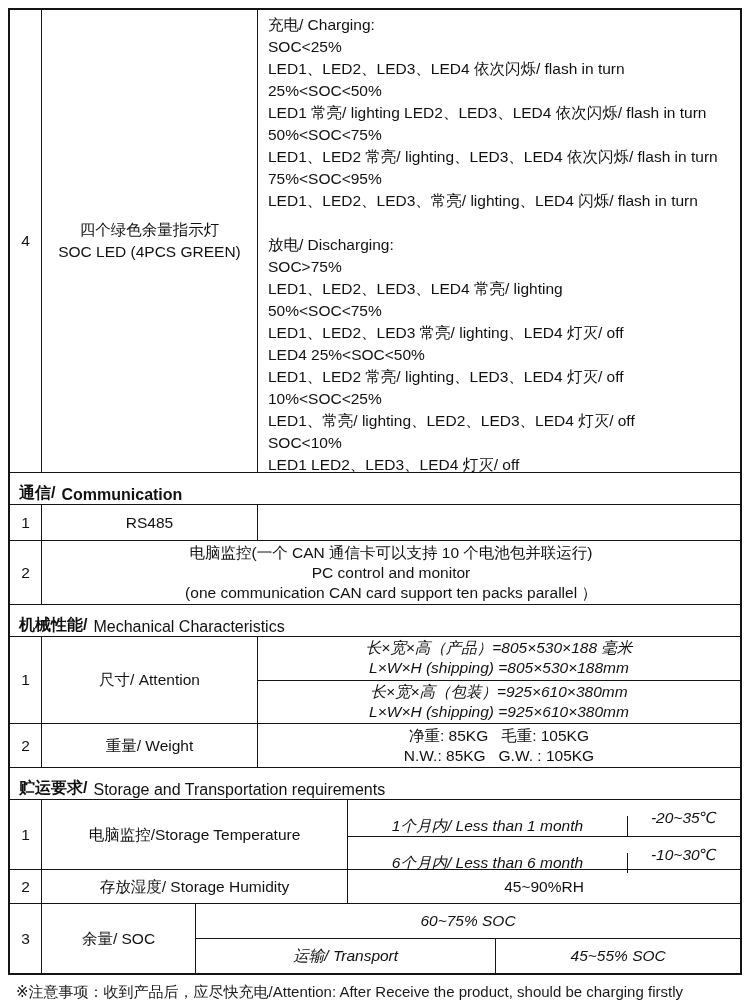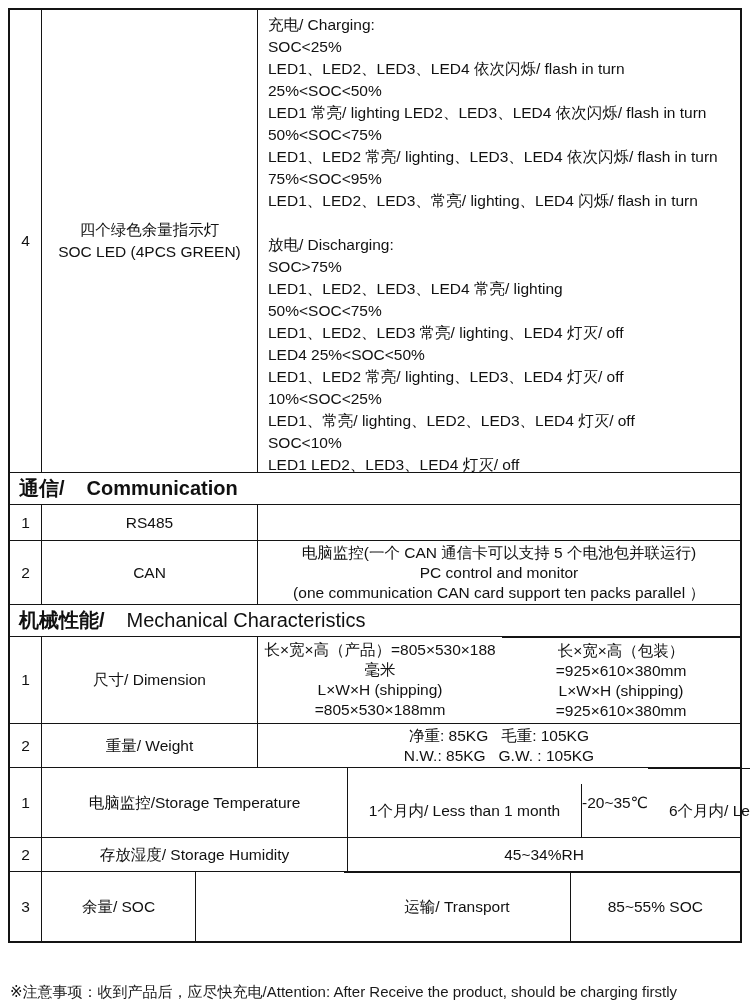--- a/index.html
+++ b/index.html
@@ -28,40 +28,40 @@
   .w-flex{flex:1 1 auto;}
   .pre{white-space:pre-wrap;}
   
   .r-led{height:462px;}
   .led-name{flex-direction:column;line-height:22px;}
   .led-content{
     display:block;text-align:left;white-space:pre-wrap;
     line-height:22px;padding:4px 6px 0 10px;
   }
   
-  .r-sech{height:32px;align-items:center;display:flex;padding-left:9px;
-    font-weight:bold;font-size:20px;box-sizing:border-box;gap:16px;}
+  .r-sech{height:32px;align-items:flex-end;display:flex;padding-left:9px;
+    font-weight:bold;font-size:16px;box-sizing:border-box;}
   .r-sech .en{font-weight:normal;margin-left:6px;}
   .r-sech.bold-en .en{font-weight:bold;}
   
   .r-rs485{height:36px;}
   .r-can{height:64px;}
   
   .r-dim{height:87px;}
   .r-weight{height:44px;}
-  .subcol{display:flex;flex-direction:row;}
+  .subcol{display:flex;flex-direction:column;font-style:italic;}
   .subrow{display:flex;flex:1 1 auto;box-sizing:border-box;border-top:1.5px solid #141414;}
   .subrow:first-child{border-top:none;}
   .subrow .cell{flex:1 1 auto;}
   
   .r-temp{height:70px;}
   .r-humid{height:34px;}
   .r-soc{height:70px;}
   .footer-note{
-    position:absolute;left:10px;top:983px;font-size:15px;color:#1a1a1a;
+    position:absolute;left:16px;top:983px;font-size:15px;color:#1a1a1a;
     white-space:nowrap;
   }
 </style>
 </head>
 <body>
 
 <div class="spec-table">
 
   <div class="row r-led">
     <div class="cell w-num vline">4</div>
@@ -97,83 +97,87 @@
     <span class="en">Communication</span>
   </div>
 
   <div class="row r-rs485">
     <div class="cell w-num vline">1</div>
     <div class="cell w-name vline">RS485</div>
   </div>
 
   <div class="row r-can">
     <div class="cell w-num vline">2</div>
-    <div class="cell w-name vline">CAN</div>
-    <div class="cell w-flex pre">电脑监控(一个 CAN 通信卡可以支持 5 个电池包并联运行)
+    <div class="cell w-flex pre">电脑监控(一个 CAN 通信卡可以支持 10 个电池包并联运行)
 PC control and monitor
 (one communication CAN card support ten packs parallel ）</div>
   </div>
 
   <div class="row r-sech">
     <span class="zh">机械性能/</span>
     <span class="en">Mechanical Characteristics</span>
   </div>
 
   <div class="row r-dim">
     <div class="cell w-num vline">1</div>
-    <div class="cell w-name vline">尺寸/ Dimension</div>
+    <div class="cell w-name vline">尺寸/ Attention</div>
     <div class="subcol w-flex">
       <div class="subrow">
         <div class="cell pre">长×宽×高（产品）=805×530×188 毫米
 L×W×H (shipping) =805×530×188mm</div>
       </div>
       <div class="subrow">
         <div class="cell pre">长×宽×高（包装）=925×610×380mm
 L×W×H (shipping) =925×610×380mm</div>
       </div>
     </div>
   </div>
 
   <div class="row r-weight">
     <div class="cell w-num vline">2</div>
     <div class="cell w-name vline">重量/ Weight</div>
     <div class="cell w-flex pre">净重: 85KG   毛重: 105KG
 N.W.: 85KG   G.W. : 105KG</div>
   </div>
 
+  <div class="row r-sech">
+    <span class="zh">贮运要求/</span>
+    <span class="en">Storage and Transportation requirements</span>
+  </div>
 
   <div class="row r-temp">
     <div class="cell w-num vline">1</div>
     <div class="cell w-name-wide vline">电脑监控/Storage Temperature</div>
     <div class="subcol w-flex">
       <div class="subrow">
         <div class="cell w-temp-label vline">1个月内/ Less than 1 month</div>
         <div class="cell">-20~35℃</div>
       </div>
       <div class="subrow">
         <div class="cell w-temp-label vline">6个月内/ Less than 6 month</div>
         <div class="cell">-10~30℃</div>
       </div>
     </div>
   </div>
 
   <div class="row r-humid">
     <div class="cell w-num vline">2</div>
     <div class="cell w-name-wide vline">存放湿度/ Storage Humidity</div>
-    <div class="cell w-flex">45~34%RH</div>
+    <div class="cell w-flex">45~90%RH</div>
   </div>
 
   <div class="row r-soc">
     <div class="cell w-num vline">3</div>
     <div class="cell w-soc-name vline">余量/ SOC</div>
     <div class="subcol w-flex">
       <div class="subrow">
+        <div class="cell">60~75% SOC</div>
       </div>
       <div class="subrow">
         <div class="cell w-soc-label vline">运输/ Transport</div>
-        <div class="cell">85~55% SOC</div>
+        <div class="cell">45~55% SOC</div>
       </div>
     </div>
   </div>
 
 </div>
 
 <div class="footer-note">※注意事项：收到产品后，应尽快充电/Attention: After Receive the product, should be charging firstly</div>
 
 </body></html>

